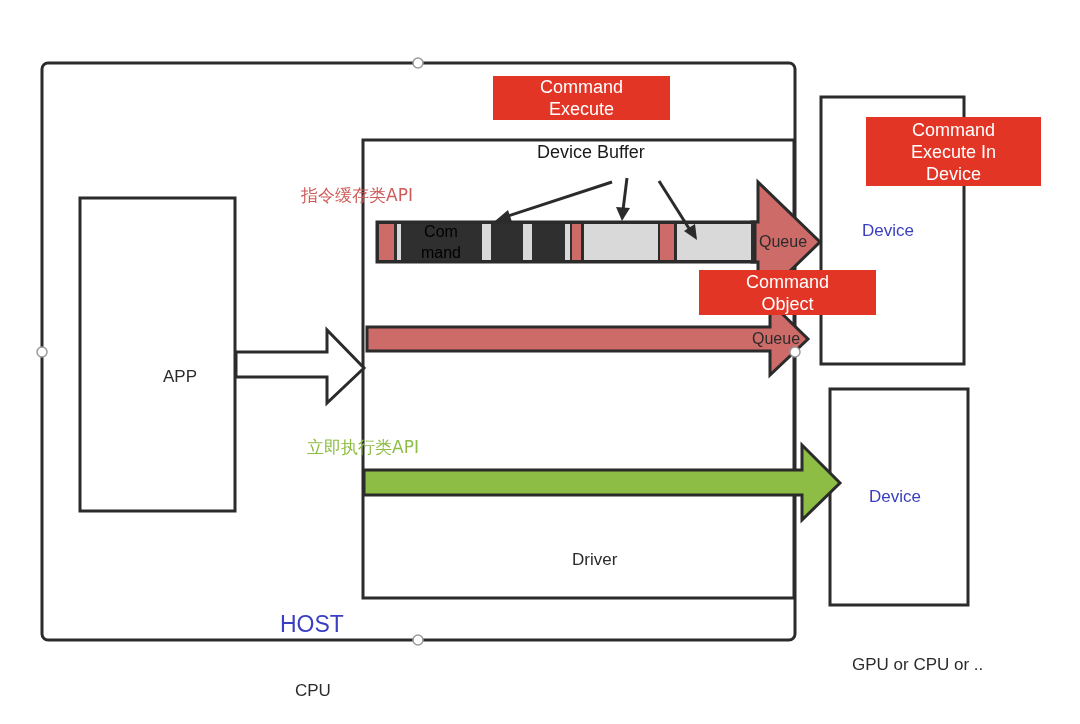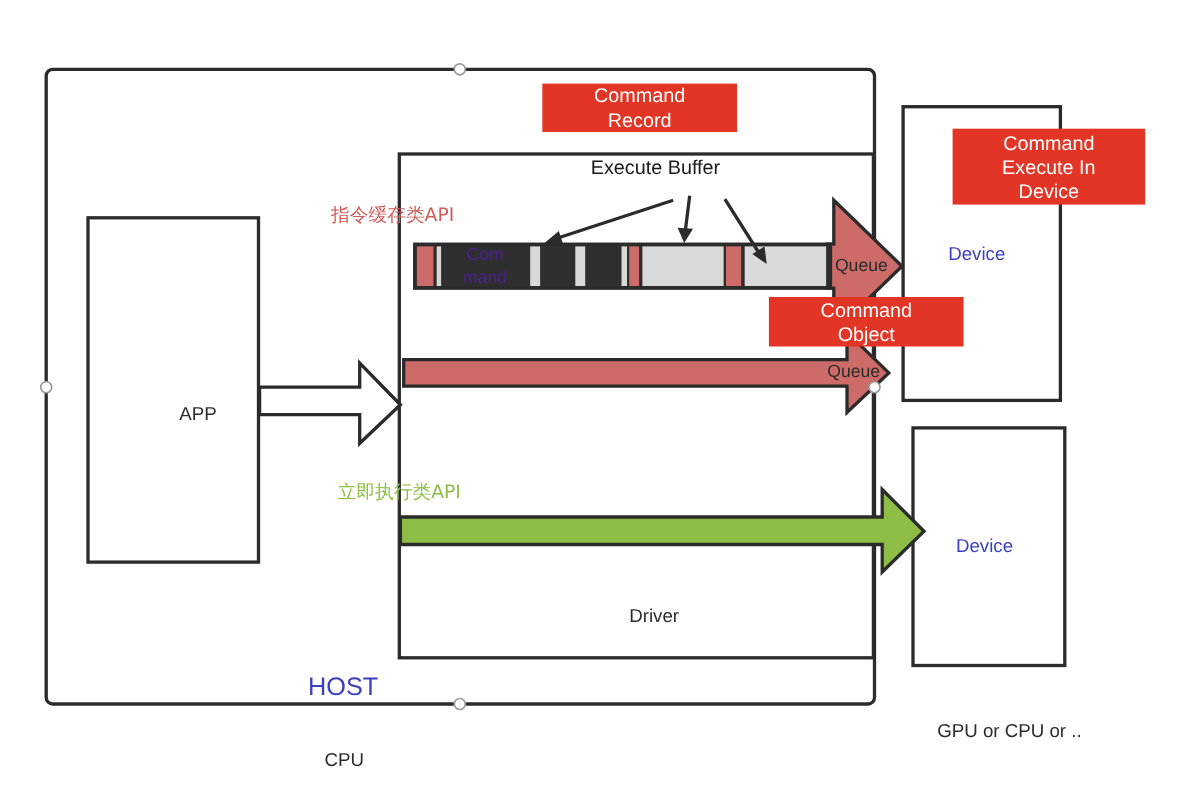--- a/index.html
+++ b/index.html
@@ -57,35 +57,35 @@
     <g fill="#fff" stroke="#9a9a9a" stroke-width="1.5">
       <circle cx="418" cy="63" r="5"></circle>
       <circle cx="42" cy="352" r="5"></circle>
       <circle cx="418" cy="640" r="5"></circle>
       <circle cx="795" cy="352" r="5"></circle>
     </g>
   </svg>
 
   <div class="redbox" style="left:493px;top:76px;width:177px;height:44px;">
     <span>Command</span>
-    <span>Record</span>
+    <span>Execute</span>
   </div>
   <div class="redbox" style="left:866px;top:117px;width:175px;height:69px;">
     <span>Command</span>
     <span>Execute In</span>
     <span>Device</span>
   </div>
   <div class="redbox" style="left:699px;top:270px;width:177px;height:45px;">
     <span>Command</span>
     <span>Object</span>
   </div>
 
-  <div class="lbl" style="left:537px;top:142px;font-size:18px;color:#1a1a1a;">Execute Buffer</div>
+  <div class="lbl" style="left:537px;top:142px;font-size:18px;color:#1a1a1a;">Device Buffer</div>
   <div class="lbl" style="left:301px;top:184px;font-size:17px;color:#cf5b58;font-family:'DejaVu Sans',sans-serif;">指令缓存类API</div>
-  <div class="lbl" style="left:418px;top:221px;font-size:16px;line-height:21px;color:#4c1d95;text-align:center;width:46px;">
+  <div class="lbl" style="left:418px;top:221px;font-size:16px;line-height:21px;color:#000000;text-align:center;width:46px;">
     <div>Com</div>
     <div>mand</div>
   </div>
   <div class="lbl" style="left:759px;top:233px;font-size:16px;color:#2b2b2b;">Queue</div>
   <div class="lbl" style="left:752px;top:330px;font-size:16px;color:#2b2b2b;">Queue</div>
   <div class="lbl" style="left:133px;top:367px;font-size:17px;color:#2b2b2b;margin-left:30px;">APP</div>
   <div class="lbl" style="left:307px;top:436px;font-size:17px;color:#8dbd45;font-family:'DejaVu Sans',sans-serif;">立即执行类API</div>
   <div class="lbl" style="left:572px;top:522px;font-size:17px;color:#2b2b2b;margin-top:28px;">Driver</div>
   <div class="lbl" style="left:862px;top:221px;font-size:17px;color:#3a3fbf;">Device</div>
   <div class="lbl" style="left:869px;top:487px;font-size:17px;color:#3a3fbf;">Device</div>

